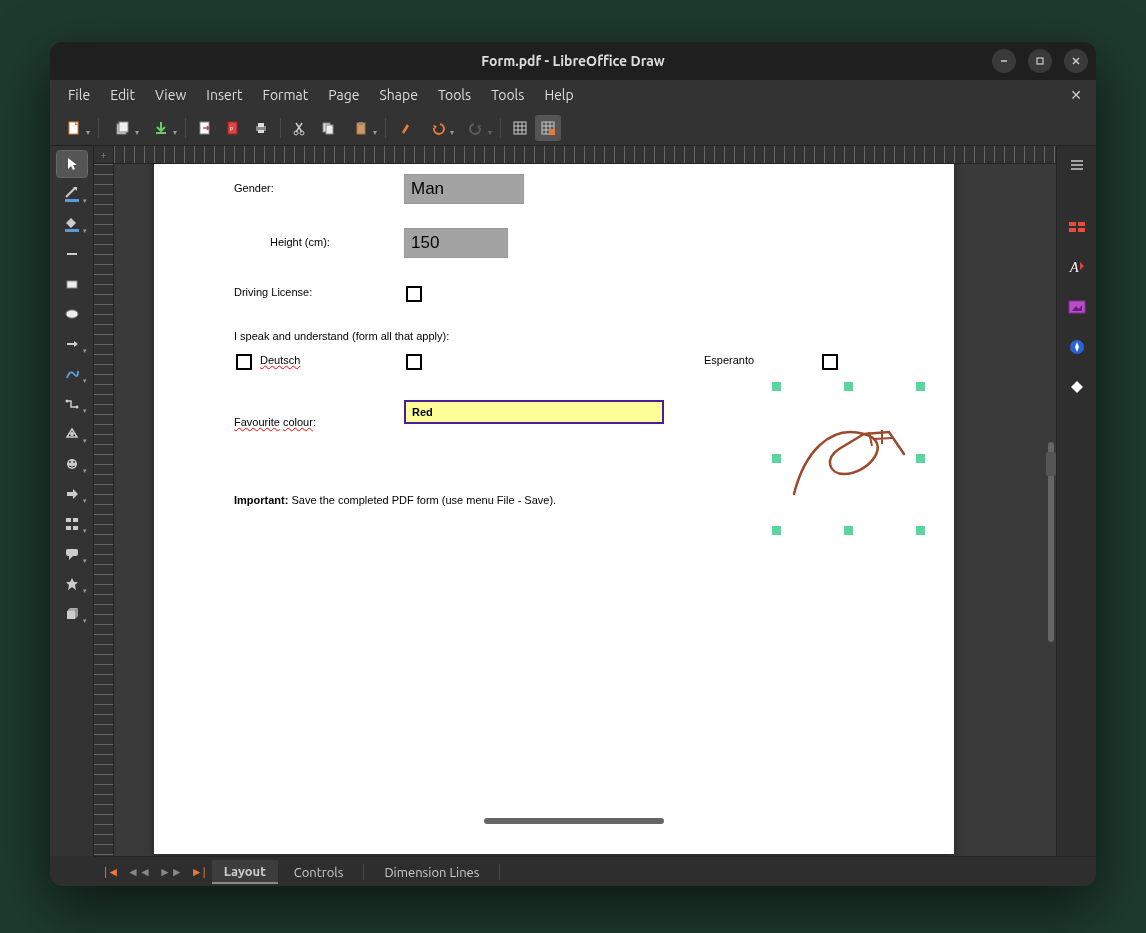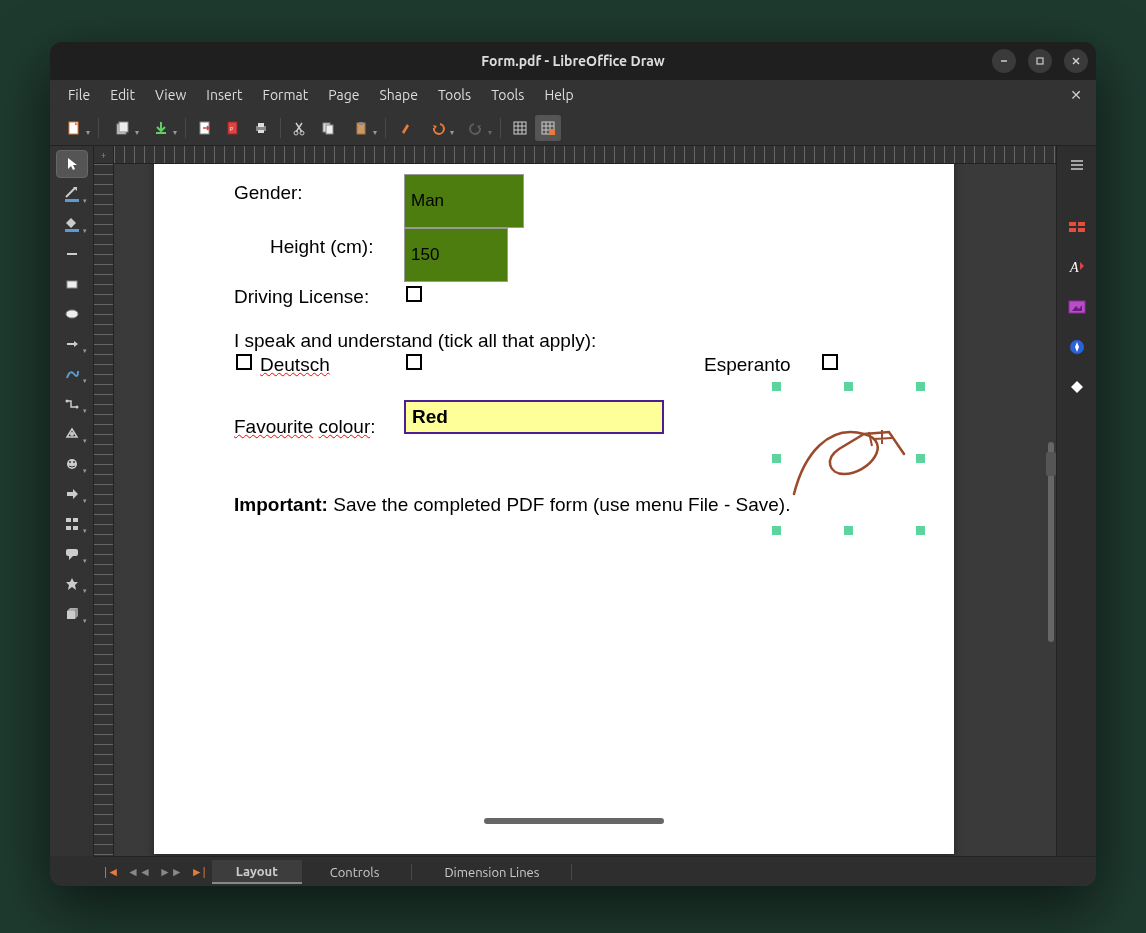--- a/index.html
+++ b/index.html
@@ -195,27 +195,27 @@
     left: 60px;
     top: -10px;
     width: 800px;
     height: 700px;
     background: #fff;
     box-shadow: 0 2px 8px rgba(0,0,0,0.4);
   }
   .form-row {
     position: absolute;
     font-family: Arial, sans-serif;
-    font-size: 19px;
+    font-size: 11px;
     color: #000;
   }
   .input-box {
     border: 1px solid #999;
-    background: #4d7c0f;
-    padding: 16px 6px;
+    background: #a3a3a3;
+    padding: 4px 6px;
     font-size: 17px;
     font-family: Arial, sans-serif;
   }
   .chk {
     width: 16px; height: 16px;
     border: 2px solid #000;
     display: inline-block;
     vertical-align: middle;
   }
   .wavy { text-decoration: underline wavy red; text-decoration-thickness: 1px; }
@@ -267,21 +267,21 @@
     margin-left: 44px;
   }
   .nav-btn {
     color: #e87a3a;
     padding: 0 2px;
     cursor: pointer;
     font-size: 12px;
   }
   .nav-btn.gray { color: #888; }
   .tab {
-    padding: 4px 24px;
+    padding: 4px 12px;
     cursor: pointer;
   }
   .tab.active {
     background: #3d3d3d;
     font-weight: 600;
     border-bottom: 2px solid #888;
   }
   .tab-sep { width: 1px; height: 16px; background: #4a4a4a; margin: 0 4px; }
   .hscroll-thumb {
     position: absolute;
@@ -561,21 +561,21 @@
 
           <div class="form-row" style="left:80px; top:28px;">Gender:</div>
           <div class="input-box form-row" style="left:250px; top:20px; width:120px;">Man</div>
 
           <div class="form-row" style="left:80px; top:82px;margin-left:36px;">Height (cm):</div>
           <div class="input-box form-row" style="left:250px; top:74px; width:104px;">150</div>
 
           <div class="form-row" style="left:80px; top:132px;">Driving License:</div>
           <div class="chk form-row" style="left:252px; top:132px;"></div>
 
-          <div class="form-row" style="left:80px; top:176px;">I speak and understand (tick all that apply):</div>
+          <div class="form-row" style="left:80px; top:176px;">I speak and understand (form all that apply):</div>
 
           <div class="chk form-row" style="left:82px; top:200px;"></div>
           <div class="form-row" style="left:106px; top:200px;"><span class="wavy">Deutsch</span></div>
 
           <div class="chk form-row" style="left:252px; top:200px;"></div>
 
           <div class="form-row" style="left:550px; top:200px;">Esperanto</div>
           <div class="chk form-row" style="left:668px; top:200px;"></div>
 
           <div class="form-row" style="left:80px; top:254px;margin-top:8px;">

